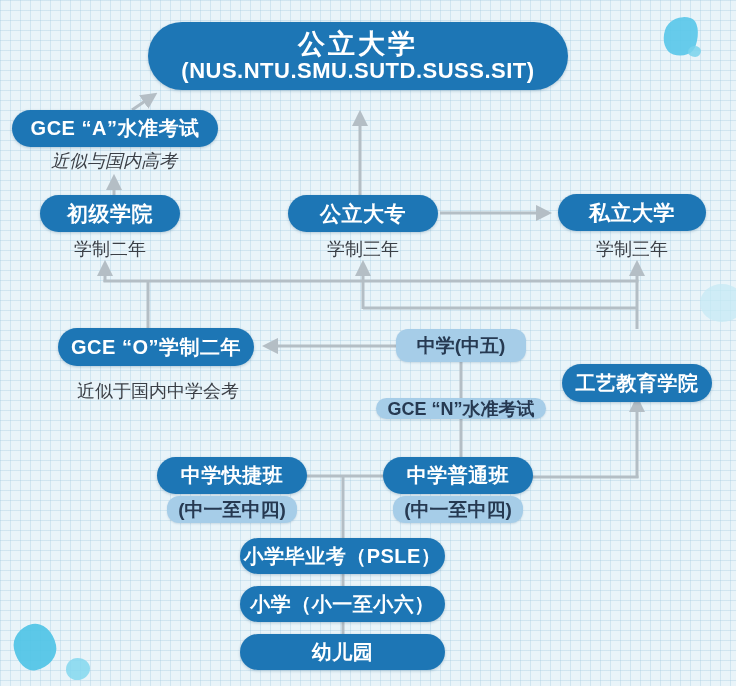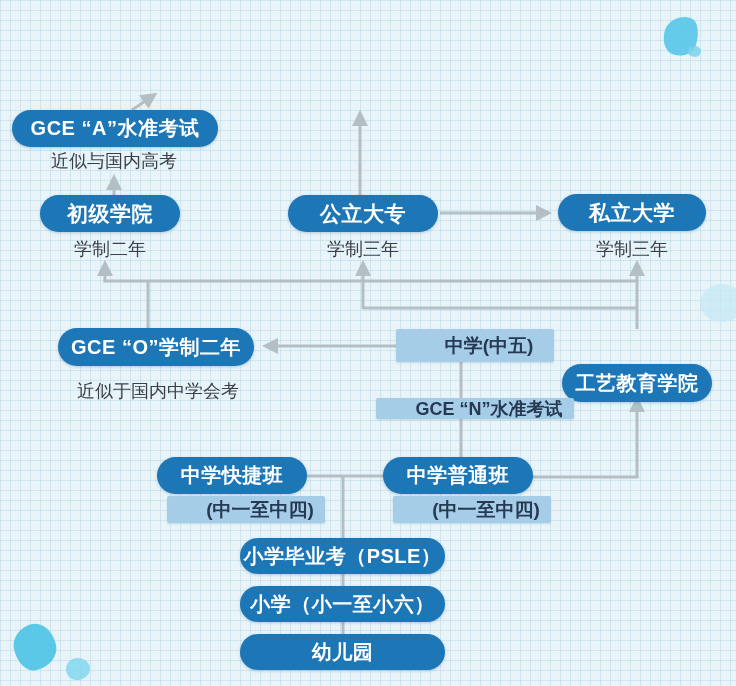--- a/index.html
+++ b/index.html
@@ -14,32 +14,31 @@
   }
   svg.connectors{position:absolute;left:0;top:0;z-index:1;}
   .node,.note,.blob{position:absolute;z-index:2;}
   .pill{
     background:#1d76b5;color:#ffffff;display:flex;align-items:center;justify-content:center;
     border-radius:20px;font-size:20px;font-weight:600;letter-spacing:.5px;
     box-shadow:0 1px 3px rgba(20,70,110,.25);white-space:nowrap;
   }
   .lrect{
     background:#a6cde8;color:#263951;display:flex;align-items:center;justify-content:center;
-    font-size:19px;font-weight:600;border-radius:2px;white-space:nowrap;
+    font-size:19px;font-weight:600;border-radius:12px;white-space:nowrap;
     box-shadow:0 1px 2px rgba(20,70,110,.15);
-    padding-left:28px;
   }
   .note{color:#3b3f46;font-size:18px;text-align:center;font-weight:500;white-space:nowrap;}
 
   .n-pubuni{left:148px;top:22px;width:420px;height:68px;border-radius:34px;flex-direction:column;line-height:1.12;}
   .n-pubuni .l1{font-size:27px;font-weight:700;letter-spacing:3px;}
   .n-pubuni .l2{font-size:22px;font-weight:700;}
 
   .n-gcea{left:12px;top:110px;width:206px;height:37px;}
-  .note-gcea{left:28px;top:149px;width:172px;}
+  .note-gcea{left:28px;top:149px;width:172px;font-style:italic;}
   .n-jc{left:40px;top:195px;width:140px;height:37px;font-size:21px;}
   .note-jc{left:35px;top:237px;width:150px;}
   .n-poly{left:288px;top:195px;width:150px;height:37px;font-size:21px;}
   .note-poly{left:288px;top:237px;width:150px;}
   .n-priv{left:558px;top:194px;width:148px;height:37px;font-size:21px;}
   .note-priv{left:558px;top:237px;width:148px;}
   .n-gceo{left:58px;top:328px;width:196px;height:38px;}
   .note-gceo{left:48px;top:379px;width:220px;}
   .n-sec5{left:396px;top:329px;width:130px;height:33px;font-size:19px;}
   .n-ite{left:562px;top:328px;width:150px;height:38px;margin-top:36px;}
@@ -95,20 +94,24 @@
       <line x1="637" y1="478" x2="637" y2="400" marker-end="url(#arr)"></line>
     </g>
   </svg>
 
   <div class="blob blob-tr1"></div>
   <div class="blob blob-tr2"></div>
   <div class="blob blob-bl1"></div>
   <div class="blob blob-bl2"></div>
   <div class="blob blob-r"></div>
 
+  <div class="node pill n-pubuni">
+    <div class="l1">公立大学</div>
+    <div class="l2">(NUS.NTU.SMU.SUTD.SUSS.SIT)</div>
+  </div>
 
   <div class="node pill n-gcea">GCE “A”水准考试</div>
   <div class="note note-gcea">近似与国内高考</div>
 
   <div class="node pill n-jc">初级学院</div>
   <div class="note note-jc">学制二年</div>
 
   <div class="node pill n-poly">公立大专</div>
   <div class="note note-poly">学制三年</div>
 

